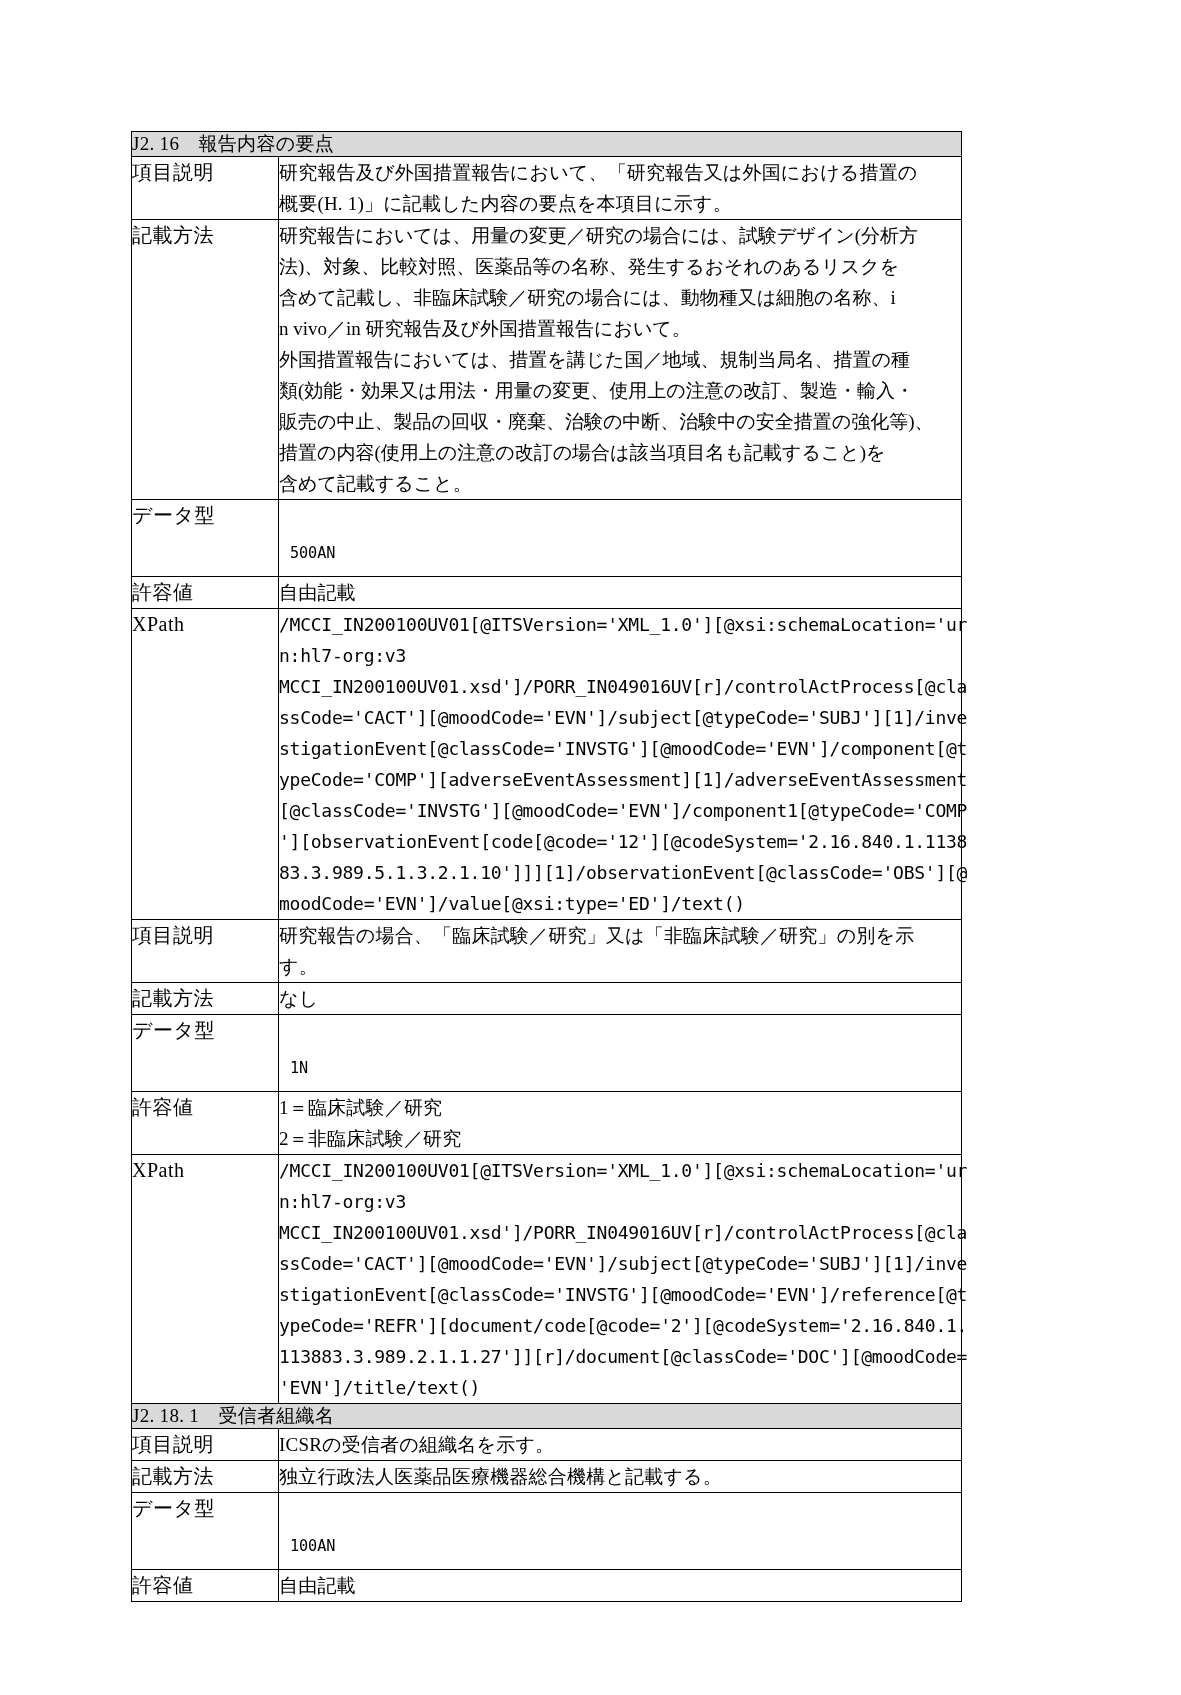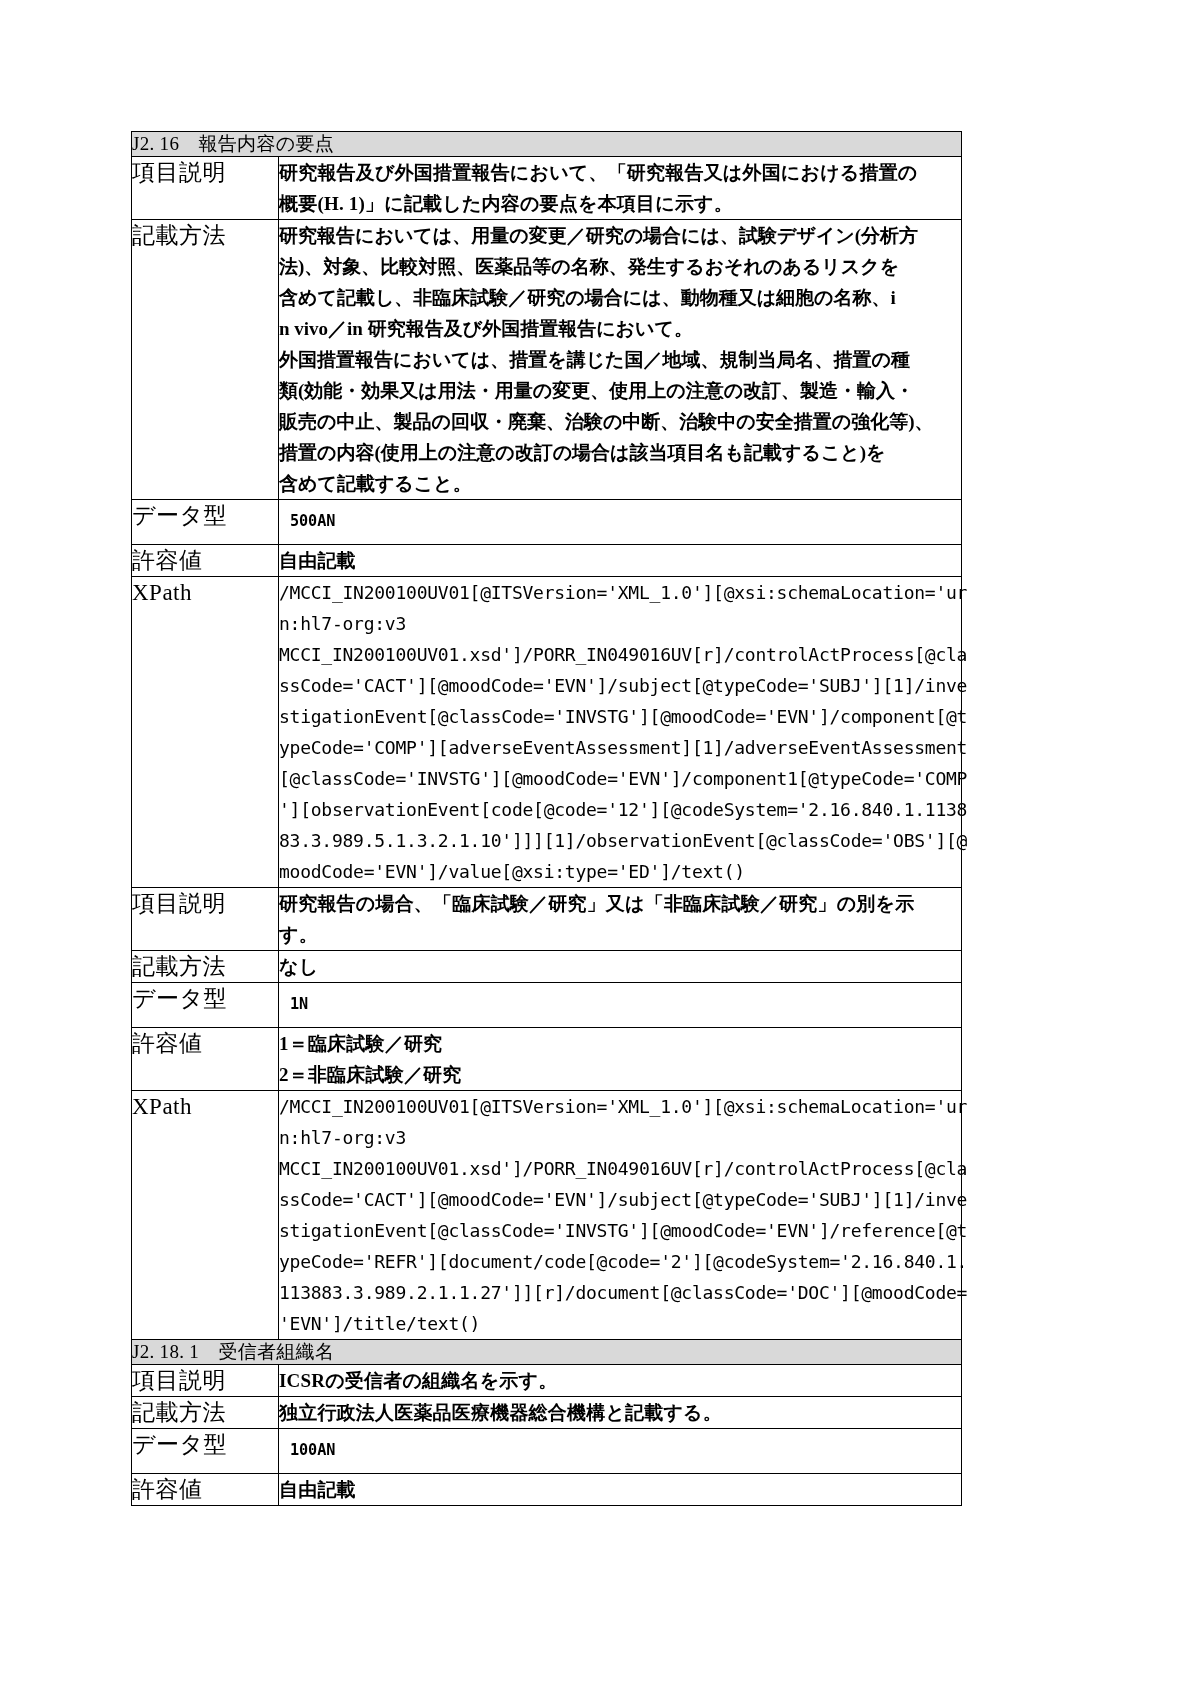--- a/index.html
+++ b/index.html
@@ -45,33 +45,32 @@
     font-family: "Liberation Serif", "DejaVu Serif", serif;
     font-size: 19px;
     line-height: 24px;
     letter-spacing: 0.3px;
     white-space: pre;
   }
 
   
   .label-cell {
     padding: 5px 0 6px 10px;
-    font-size: 23px;
+    font-size: 20px;
     line-height: 31px;
     white-space: nowrap;
     letter-spacing: 0.5px;
   }
 
   
   .value-cell {
     padding: 5px 10px 6px 11px;
     font-size: 19px;
     line-height: 31px;
     letter-spacing: 0.2px;
-    font-weight: bold;
   }
   .value-cell .ln {
     display: block;
     white-space: pre;
   }
   .value-cell.compact .ln {
     letter-spacing: 0px;
   }
 
   
@@ -84,20 +83,21 @@
   }
   .xpath-cell .ln {
     display: block;
     white-space: pre;
   }
   .mono-val {
     font-family: "DejaVu Sans Mono", "Liberation Mono", monospace;
     font-size: 15.2px;
     line-height: 31px;
     letter-spacing: -0.1px;
+    margin-top: 32px;
   }
   .value-cell.mono {
     padding: 6px 10px 7px 11px;
   }
 </style>
 </head>
 <body>
 
 <div class="page">
 

